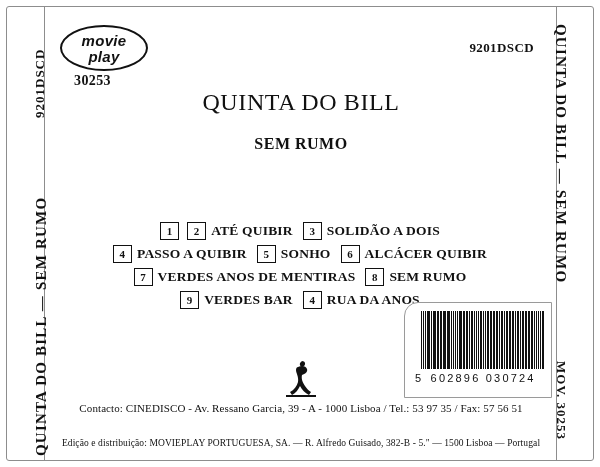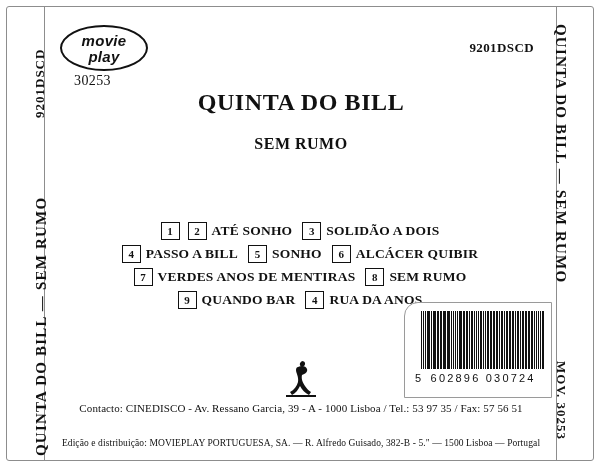--- a/index.html
+++ b/index.html
@@ -132,42 +132,42 @@
     font-size: 15px;
     letter-spacing: 0.3px;
     margin-top: 1px;
   }
 
   .cat-number {
     position: absolute;
     left: 28px;
     top: 66px;
     font-size: 14px;
-    font-weight: normal;
+    font-weight: bold;
     font-family: "Liberation Serif", serif;
     letter-spacing: 0.4px;
   }
 
   .cat-code-top {
     position: absolute;
     right: 22px;
     top: 33px;
     font-size: 13px;
     font-weight: bold;
     letter-spacing: 0.4px;
   }
 
   .album-title {
     position: absolute;
     left: 0;
     right: 0;
     top: 82px;
     text-align: center;
     font-size: 24px;
-    font-weight: bold;
+    font-weight: normal;
     letter-spacing: 0.6px;
   }
   .album-subtitle {
     position: absolute;
     left: 0;
     right: 0;
     top: 128px;
     text-align: center;
     font-size: 16px;
     font-weight: bold;
@@ -307,31 +307,31 @@
     <div class="album-title">QUINTA DO BILL</div>
     <div class="album-subtitle">SEM RUMO</div>
 
     <div class="tracklist">
       <div class="track-row">
         <span class="track">
           <span class="num">1</span>
         </span>
         <span class="track">
           <span class="num">2</span>
-          <span class="name">ATÉ SONHO</span>
+          <span class="name">ATÉ QUIBIR</span>
         </span>
         <span class="track">
           <span class="num">3</span>
           <span class="name">SOLIDÃO A DOIS</span>
         </span>
       </div>
       <div class="track-row">
         <span class="track">
           <span class="num">4</span>
-          <span class="name">PASSO A BILL</span>
+          <span class="name">PASSO A QUIBIR</span>
         </span>
         <span class="track">
           <span class="num">5</span>
           <span class="name">SONHO</span>
         </span>
         <span class="track">
           <span class="num">6</span>
           <span class="name">ALCÁCER QUIBIR</span>
         </span>
       </div>
@@ -341,21 +341,21 @@
           <span class="name">VERDES ANOS DE MENTIRAS</span>
         </span>
         <span class="track">
           <span class="num">8</span>
           <span class="name">SEM RUMO</span>
         </span>
       </div>
       <div class="track-row">
         <span class="track">
           <span class="num">9</span>
-          <span class="name">QUANDO BAR</span>
+          <span class="name">VERDES BAR</span>
         </span>
         <span class="track">
           <span class="num">4</span>
           <span class="name">RUA DA ANOS</span>
         </span>
       </div>
     </div>
 
     <div class="dancer">
       <svg viewBox="0 0 34 40" width="34" height="40" aria-hidden="true">

